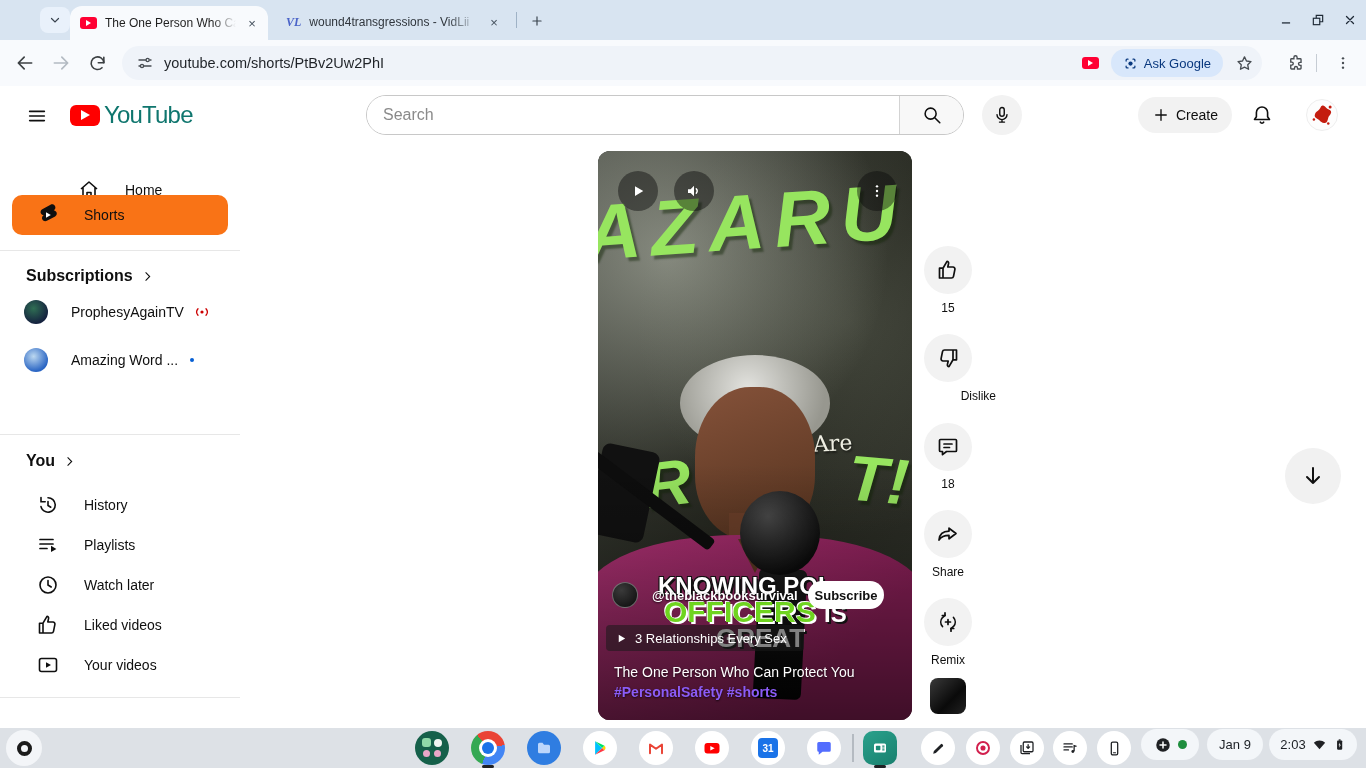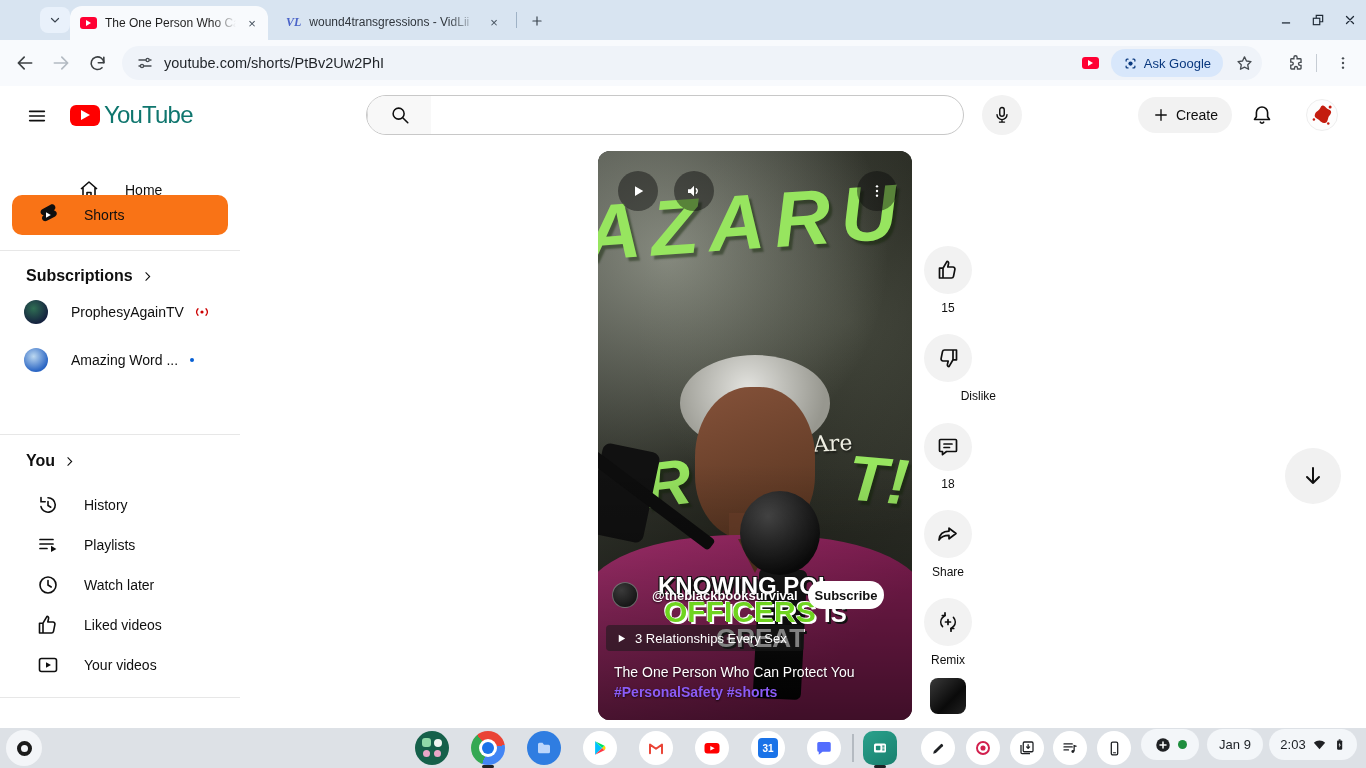--- a/index.html
+++ b/index.html
@@ -227,20 +227,21 @@
 <div id="hamburger" class="ico">
   <svg width="22" height="22" viewBox="0 0 24 24">
       <path d="M4 7h16M4 12h16M4 17h16" stroke="currentColor" stroke-width="1.8" stroke-linecap="round"></path>
     </svg>
 </div>
 <div id="yt-logo">
   <span class="logo-mark"></span>
   <span id="logo-text">YouTube</span>
 </div>
 <div id="searchbox">
+  <input id="search-input" placeholder="Search" style="">
   <div id="search-btn" class="ico">
     <svg width="22" height="22" viewBox="0 0 24 24">
         <circle cx="10.5" cy="10.5" r="6" fill="none" stroke="currentColor" stroke-width="1.7"></circle>
         <path d="M15 15l5.5 5.5" stroke="currentColor" stroke-width="1.7" stroke-linecap="round"></path>
       </svg>
   </div>
 </div>
 <div id="mic-btn" class="ico">
   <svg width="20" height="20" viewBox="0 0 24 24">
       <g fill="none" stroke="currentColor" stroke-width="1.7" stroke-linecap="round">

